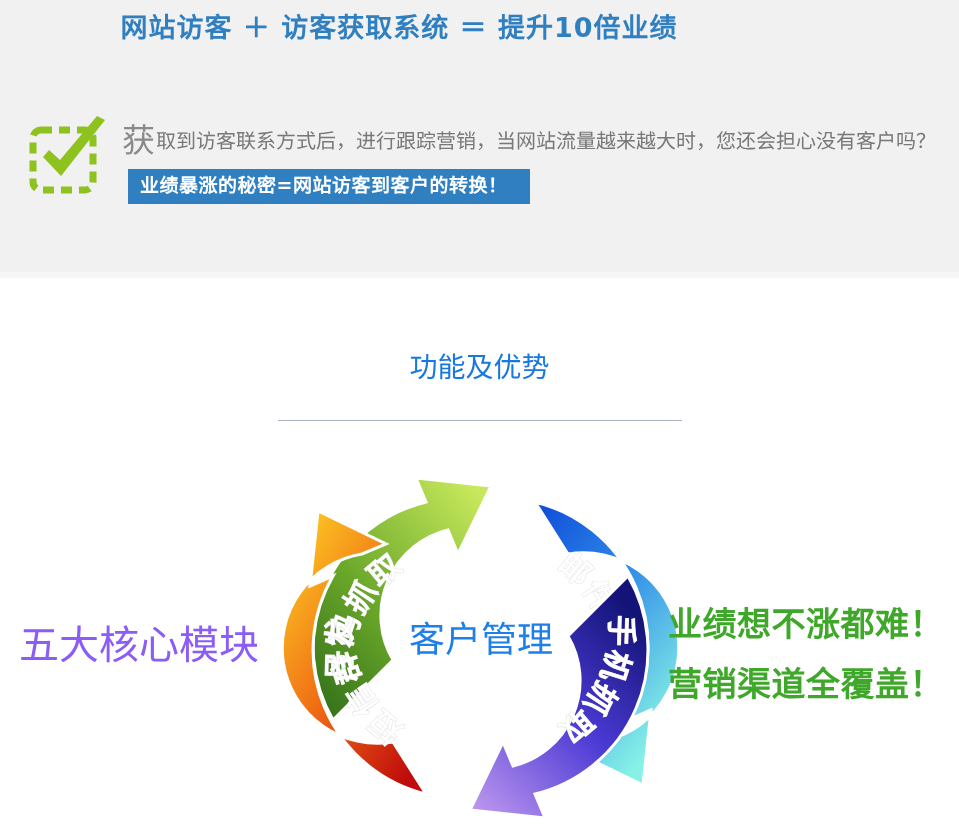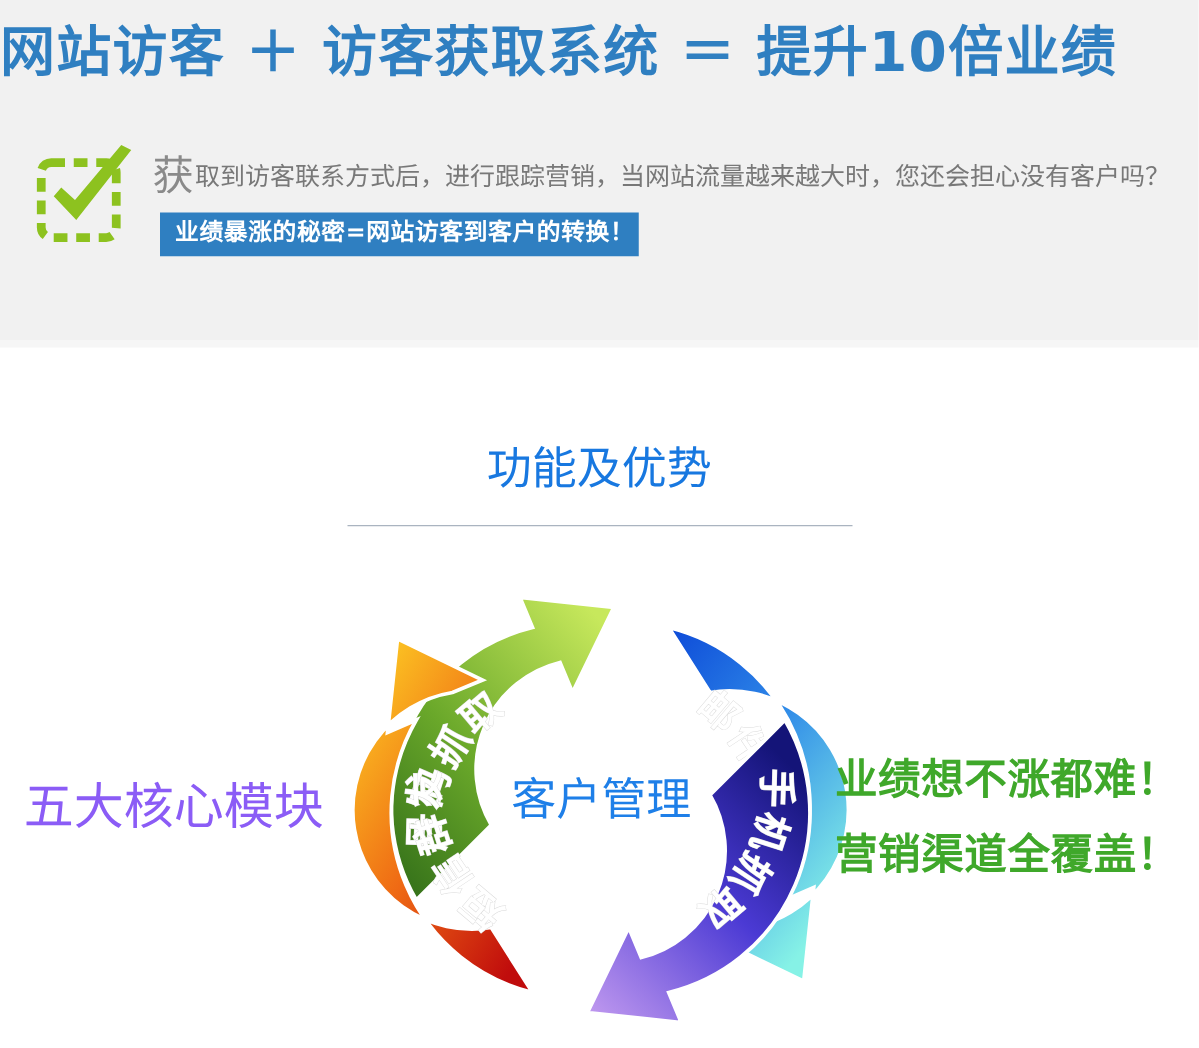--- a/index.html
+++ b/index.html
@@ -31,21 +31,21 @@
     width: 959px; height: 6px;
     background: #f6f6f6;
   }
 
   
   .headline {
     position: absolute;
     left: 0; top: 6px;
     width: 798px;
     text-align: center;
-    font-size: 44px;
+    font-size: 27px;
     font-weight: bold;
     letter-spacing: 1px;
     color: #2f7fc1;
     font-family: "DejaVu Sans", "Liberation Sans", sans-serif;
     white-space: nowrap;
   }
 
   
   .check-icon {
     position: absolute;
@@ -70,33 +70,33 @@
     vertical-align: -4px;
     margin-right: 1px;
   }
   .highlight-box {
     display: inline-block;
     background: #2f7fc1;
     color: #ffffff;
     font-weight: bold;
     font-size: 19px;
     line-height: 19px;
-    padding: 7px 4px 9px 12px;
+    padding: 7px 23px 9px 12px;
     margin-left: 6px;
     vertical-align: 2px;
     letter-spacing: 0.5px;
   }
 
   
   .section-title {
     position: absolute;
     left: 0; top: 345px;
     width: 959px;
     text-align: center;
-    font-size: 36px;
+    font-size: 28px;
     color: #1878e0;
     font-family: "DejaVu Sans", "Liberation Sans", sans-serif;
     white-space: nowrap;
   }
   .section-divider {
     position: absolute;
     left: 278px; top: 420px;
     width: 404px; height: 1px;
     background: #aab4c0;
   }

